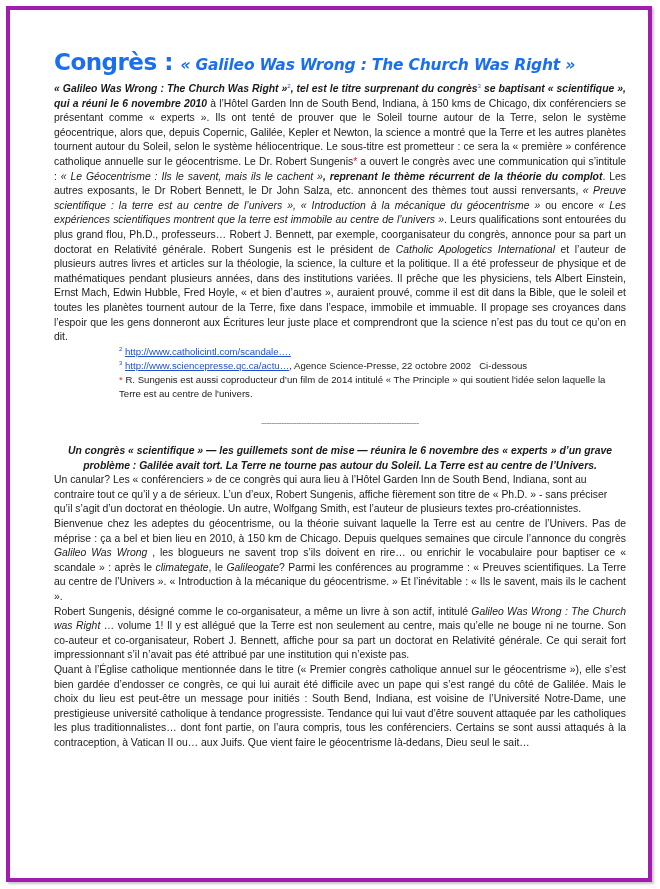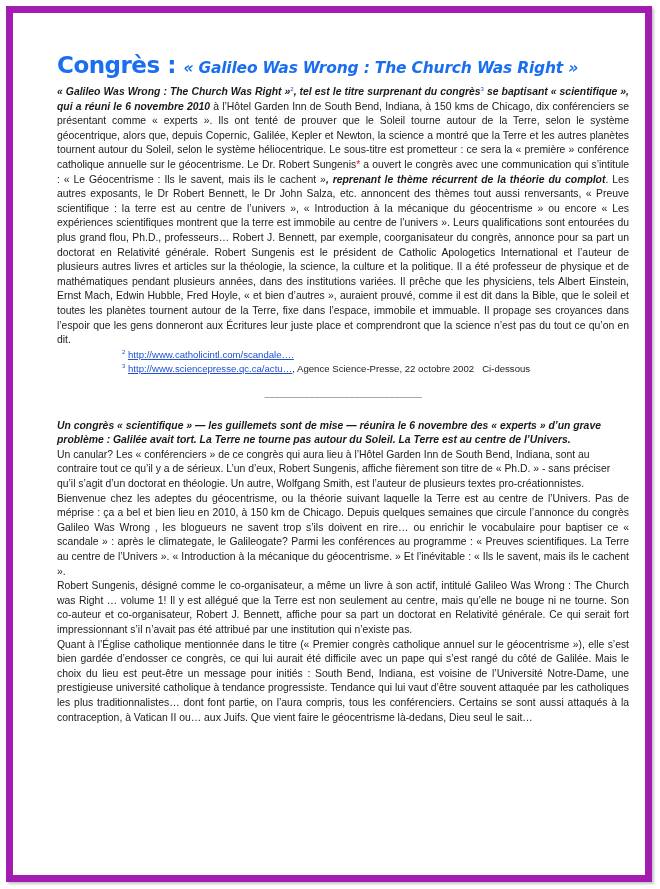--- a/index.html
+++ b/index.html
@@ -1,29 +1,29 @@
 <!DOCTYPE html>
 <html><head>
 <meta charset="utf-8">
 <style>
   html, body { margin: 0; padding: 0; background: #ffffff; }
   body { width: 660px; height: 889px; position: relative; overflow: hidden;
          font-family: "Liberation Sans", sans-serif; color: #1a1a1a; }
   .page { position: absolute; left: 6px; top: 6px; width: 646px; height: 876px;
-          border: 7px solid #a21caf; box-shadow: 2px 2px 2px #c8c8c8; background: #fff; box-sizing: border-box; }
+          border: 4px solid #a21caf; box-shadow: 2px 2px 2px #c8c8c8; background: #fff; box-sizing: border-box; }
   .content { position: absolute; left: 44px; top: 0; width: 572px; font-size: 10.4px; line-height: 14.6px; }
   h1.title { position: absolute; left: 44px; top: 30px; margin: 0; white-space: nowrap;
              color: #1a6ef0; font-weight: bold; font-family: "DejaVu Sans", sans-serif; }
   h1.title .main { font-size: 23px; letter-spacing: -0.5px; }
   h1.title .sub { font-size: 15.5px; font-style: italic; letter-spacing: -0.2px; }
   a.link { color: #1f4fd0; text-decoration: underline; }
   .p { text-align: justify; margin: 0; }
   .nj { text-align: left; }
-  .bi { font-weight: bold; font-style: italic; }
-  .i { }
+  .bi { font-weight: bold; font-style: italic; text-align: center; }
+  .i { font-style: italic; }
   .b { font-weight: normal; }
   sup { font-size: 6px; line-height: 0; vertical-align: 4px; color: #1f4fd0; }
   .red { color: #e02020; }
   .fn { padding-left: 65px; font-size: 9.6px; line-height: 14.2px; }
   .divider { text-align: center; color: #777; font-size: 9px; letter-spacing: -0.5px; }
 </style>
 </head>
 <body>
 
 <div class="page">
@@ -39,20 +39,23 @@
       <span class="bi">« Galileo Was Wrong : The Church Was Right »</span><sup>2</sup><span class="bi">, tel est le titre surprenant du congrès</span><sup>3</sup><span class="bi"> se baptisant « scientifique », qui a réuni le 6 novembre 2010</span><span> à l’Hôtel Garden Inn de South Bend, Indiana, à 150 kms de Chicago, dix conférenciers se présentant comme « experts ». Ils ont tenté de prouver que le Soleil tourne autour de la Terre, selon le système géocentrique, alors que, depuis Copernic, Galilée, Kepler et Newton, la science a montré que la Terre et les autres planètes tournent autour du Soleil, selon le système héliocentrique. Le sous-titre est prometteur : ce sera la « première » conférence catholique annuelle sur le géocentrisme. Le Dr. Robert Sungenis</span><span class="red">*</span><span> a ouvert le congrès avec une communication qui s’intitule : </span><span class="i">« Le Géocentrisme : Ils le savent, mais ils le cachent »</span><span class="bi">, reprenant le thème récurrent de la théorie du complot</span><span>. Les autres exposants, le Dr Robert Bennett, le Dr John Salza, etc. annoncent des thèmes tout aussi renversants, </span><span class="i">« Preuve scientifique : la terre est au centre de l’univers », « Introduction à la mécanique du géocentrisme »</span><span> ou encore </span><span class="i">« Les expériences scientifiques montrent que la terre est immobile au centre de l’univers »</span><span>. Leurs qualifications sont entourées du plus grand flou, Ph.D., professeurs… Robert J. Bennett, par exemple, coorganisateur du congrès, annonce pour sa part un doctorat en Relativité générale. Robert Sungenis est le président de </span><span class="i">Catholic Apologetics International</span><span> et l’auteur de plusieurs autres livres et articles sur la théologie, la science, la culture et la politique. Il a été professeur de physique et de mathématiques pendant plusieurs années, dans des institutions variées. Il prêche que les physiciens, tels Albert Einstein, Ernst Mach, Edwin Hubble, Fred Hoyle, « et bien d’autres », auraient prouvé, comme il est dit dans la Bible, que le soleil et toutes les planètes tournent autour de la Terre, fixe dans l’espace, immobile et immuable. Il propage ses croyances dans l’espoir que les gens donneront aux Écritures leur juste place et comprendront que la science n’est pas du tout ce qu’on en dit.</span>
     </p>
 
     <div class="fn">
       <div>
         <sup>2</sup>&nbsp;<a class="link" href="#">http://www.catholicintl.com/scandale….</a>
       </div>
       <div>
         <sup>3</sup>&nbsp;<a class="link" href="#">http://www.sciencepresse.qc.ca/actu…</a><span style="white-space:pre">, Agence Science-Presse, 22 octobre 2002   </span><span class="b">Ci-dessous</span>
       </div>
+      <div>
+        <span class="red">*</span><span> R. Sungenis est aussi coproducteur d’un film de 2014 intitulé « The Principle » qui soutient l'idée selon laquelle la Terre est au centre de l'univers.</span>
+      </div>
     </div>
 
     <div style="height:14px"></div>
     <div class="divider">---------------------------------------------------------------</div>
     <div style="height:14px"></div>
 
 
     <p class="p nj bi">Un congrès « scientifique » — les guillemets sont de mise — réunira le 6 novembre des « experts » d’un grave problème : Galilée avait tort. La Terre ne tourne pas autour du Soleil. La Terre est au centre de l’Univers.</p>
     <p class="p nj">Un canular? Les « conférenciers » de ce congrès qui aura lieu à l’Hôtel Garden Inn de South Bend, Indiana, sont au contraire tout ce qu’il y a de sérieux. L’un d’eux, Robert Sungenis, affiche fièrement son titre de « Ph.D. » - sans préciser qu’il s’agit d’un doctorat en théologie. Un autre, Wolfgang Smith, est l’auteur de plusieurs textes pro-créationnistes.</p>
     <p class="p">

